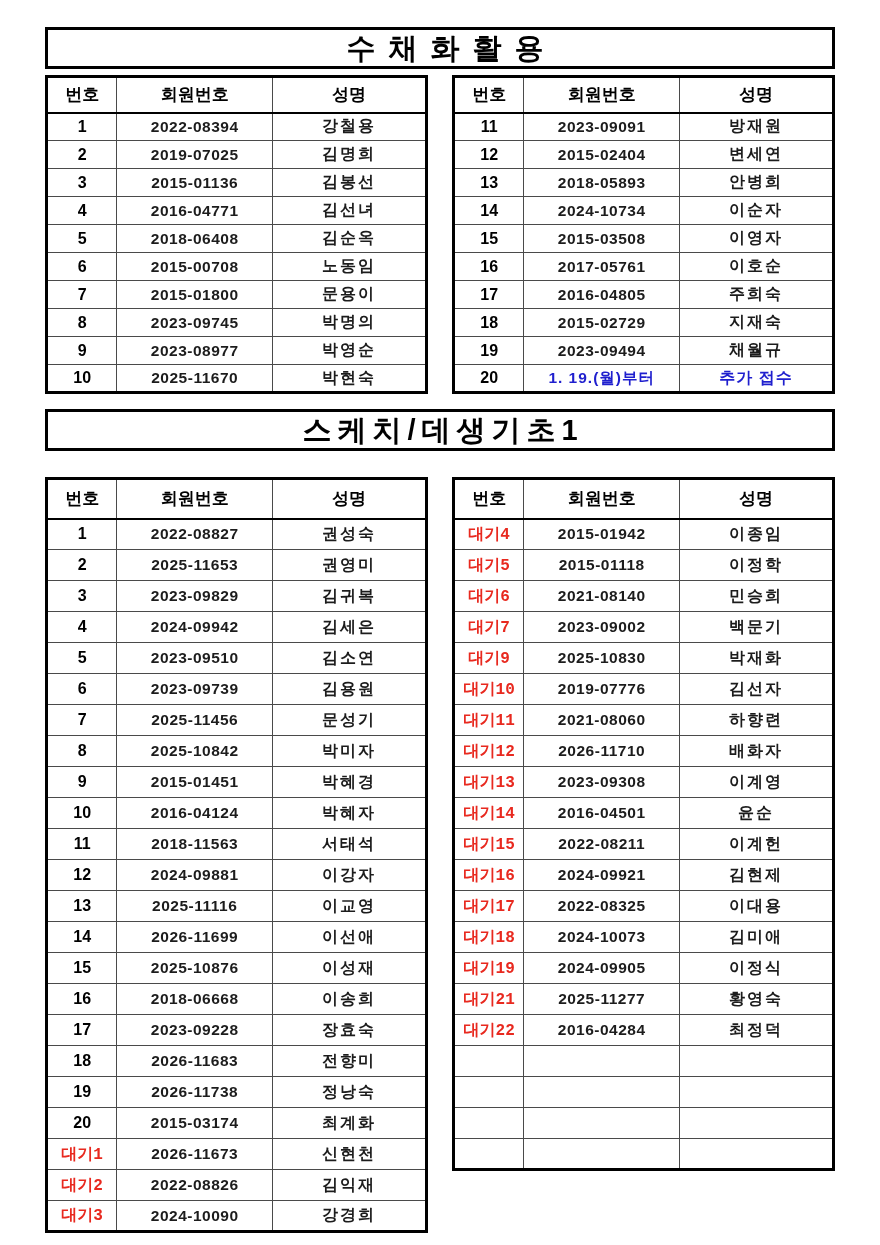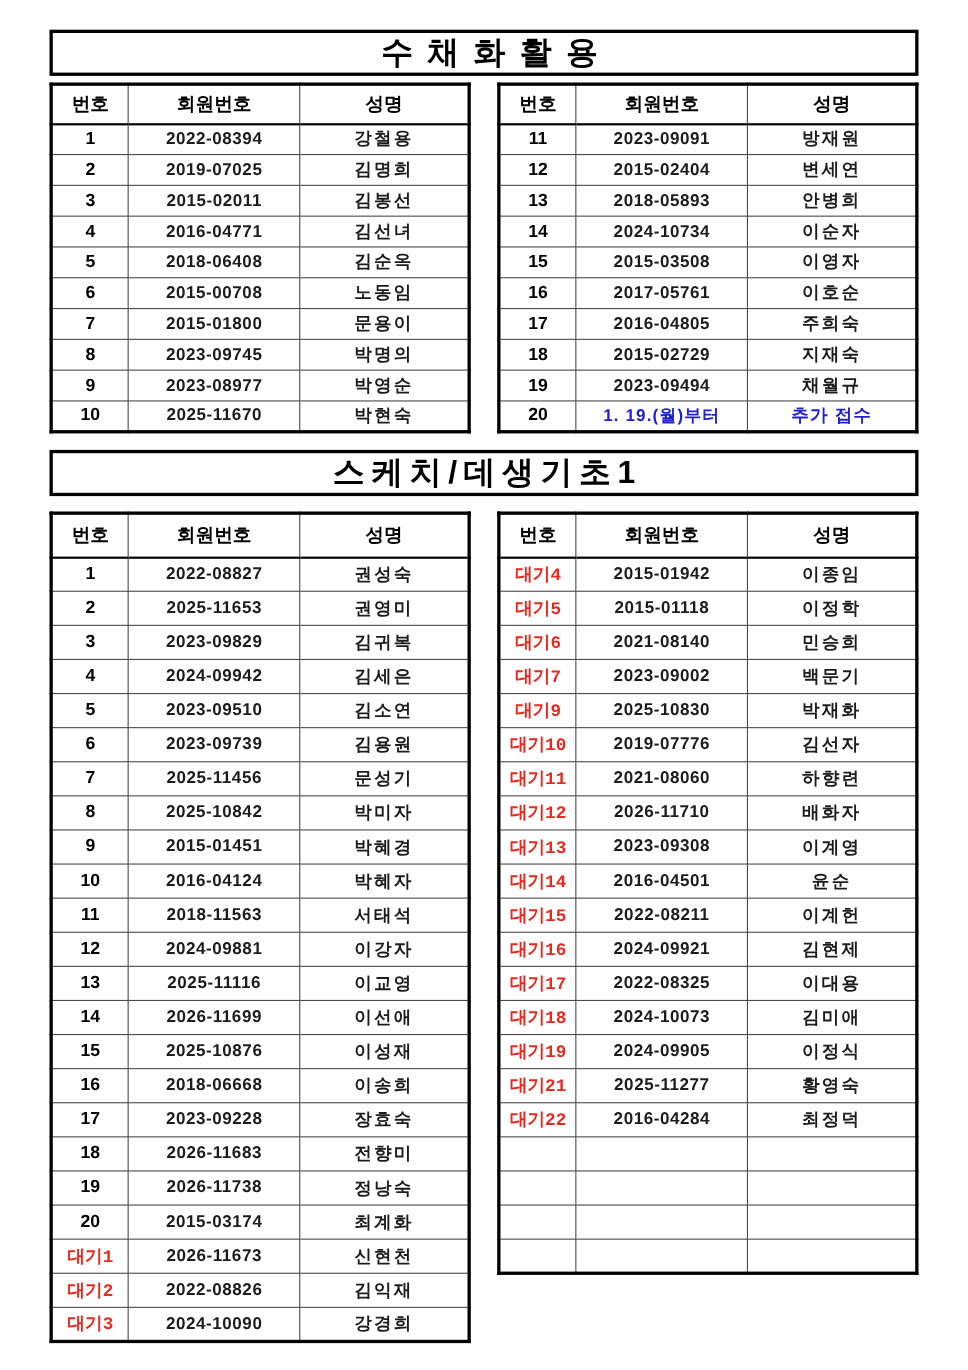--- a/index.html
+++ b/index.html
@@ -15,21 +15,21 @@
     border: 3px solid #000;
     text-align: center;
     font-weight: 800;
     font-size: 29px;
     line-height: 36px;
     height: 42px;
     color: #000;
     overflow: hidden;
   }
   .title-s1 { letter-spacing: 13px; text-indent: 13px; margin-bottom: 6px; padding-left: 10px; }
-  .title-s2 { letter-spacing: 6px; text-indent: 6px; margin-top: 15px; margin-bottom: 14px; }
+  .title-s2 { letter-spacing: 6px; text-indent: 6px; margin-top: 15px; margin-bottom: 26px; }
 
   .tables-row { display: flex; gap: 24px; }
   .tables-row .half { flex: 1 1 0; }
 
   table {
     width: 100%;
     border-collapse: collapse;
     border: 3px solid #000;
     table-layout: fixed;
   }
@@ -90,21 +90,21 @@
               <td class="cell-member">2022-08394</td>
               <td class="cell-name">강철용</td>
             </tr>
             <tr>
               <td class="cell-no">2</td>
               <td class="cell-member">2019-07025</td>
               <td class="cell-name">김명희</td>
             </tr>
             <tr>
               <td class="cell-no">3</td>
-              <td class="cell-member">2015-02011</td>
+              <td class="cell-member">2015-01136</td>
               <td class="cell-name">김봉선</td>
             </tr>
             <tr>
               <td class="cell-no">4</td>
               <td class="cell-member">2016-04771</td>
               <td class="cell-name">김선녀</td>
             </tr>
             <tr>
               <td class="cell-no">5</td>
               <td class="cell-member">2018-06408</td>

